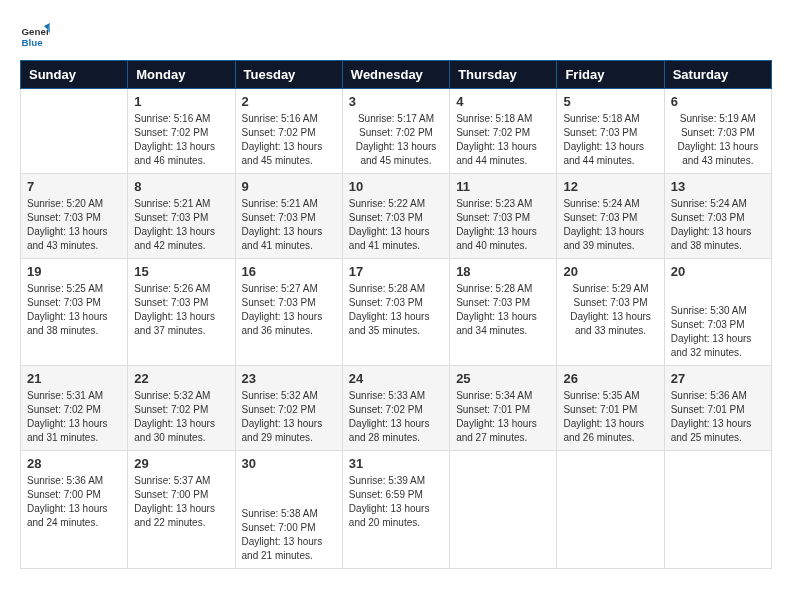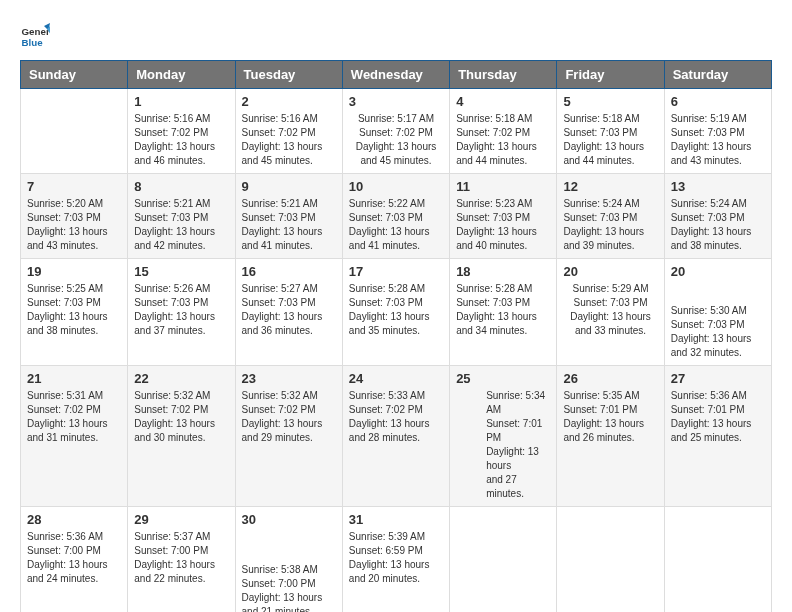--- a/index.html
+++ b/index.html
@@ -36,21 +36,21 @@
     .location-title {
       font-size: 16px;
       color: #555;
     }
     .calendar {
       width: 100%;
       border-collapse: collapse;
       border: 1px solid #ccc;
     }
     .calendar th {
-      background-color: #737373;
+      background-color: #0f172a;
       color: #fff;
       padding: 6px 8px;
       text-align: left;
       font-size: 13px;
       border: 1px solid #1a5a90;
     }
     .calendar td {
       vertical-align: top;
       padding: 5px 6px;
       border: 1px solid #ddd;
@@ -141,21 +141,21 @@
         </td>
         <td>
           <div class="day-number">5</div>
           <div class="day-info" style="white-space: pre-line;">Sunrise: 5:18 AM
 Sunset: 7:03 PM
 Daylight: 13 hours
 and 44 minutes.</div>
         </td>
         <td>
           <div class="day-number">6</div>
-          <div class="day-info" style="white-space: pre-line;">Sunrise: 5:19 AM
+          <div class="day-info" style="white-space: pre-line; text-align: center;">Sunrise: 5:19 AM
 Sunset: 7:03 PM
 Daylight: 13 hours
 and 43 minutes.</div>
         </td>
       </tr>
       <tr>
         <td>
           <div class="day-number">7</div>
           <div class="day-info" style="white-space: pre-line;">Sunrise: 5:20 AM
 Sunset: 7:03 PM
@@ -280,21 +280,21 @@
         </td>
         <td>
           <div class="day-number">24</div>
           <div class="day-info" style="white-space: pre-line;">Sunrise: 5:33 AM
 Sunset: 7:02 PM
 Daylight: 13 hours
 and 28 minutes.</div>
         </td>
         <td>
           <div class="day-number">25</div>
-          <div class="day-info" style="white-space: pre-line; margin-left: 30px;">Sunrise: 5:34 AM
+          <div class="day-info" style="white-space: pre-line;">Sunrise: 5:34 AM
 Sunset: 7:01 PM
 Daylight: 13 hours
 and 27 minutes.</div>
         </td>
         <td>
           <div class="day-number">26</div>
           <div class="day-info" style="white-space: pre-line;">Sunrise: 5:35 AM
 Sunset: 7:01 PM
 Daylight: 13 hours
 and 26 minutes.</div>

